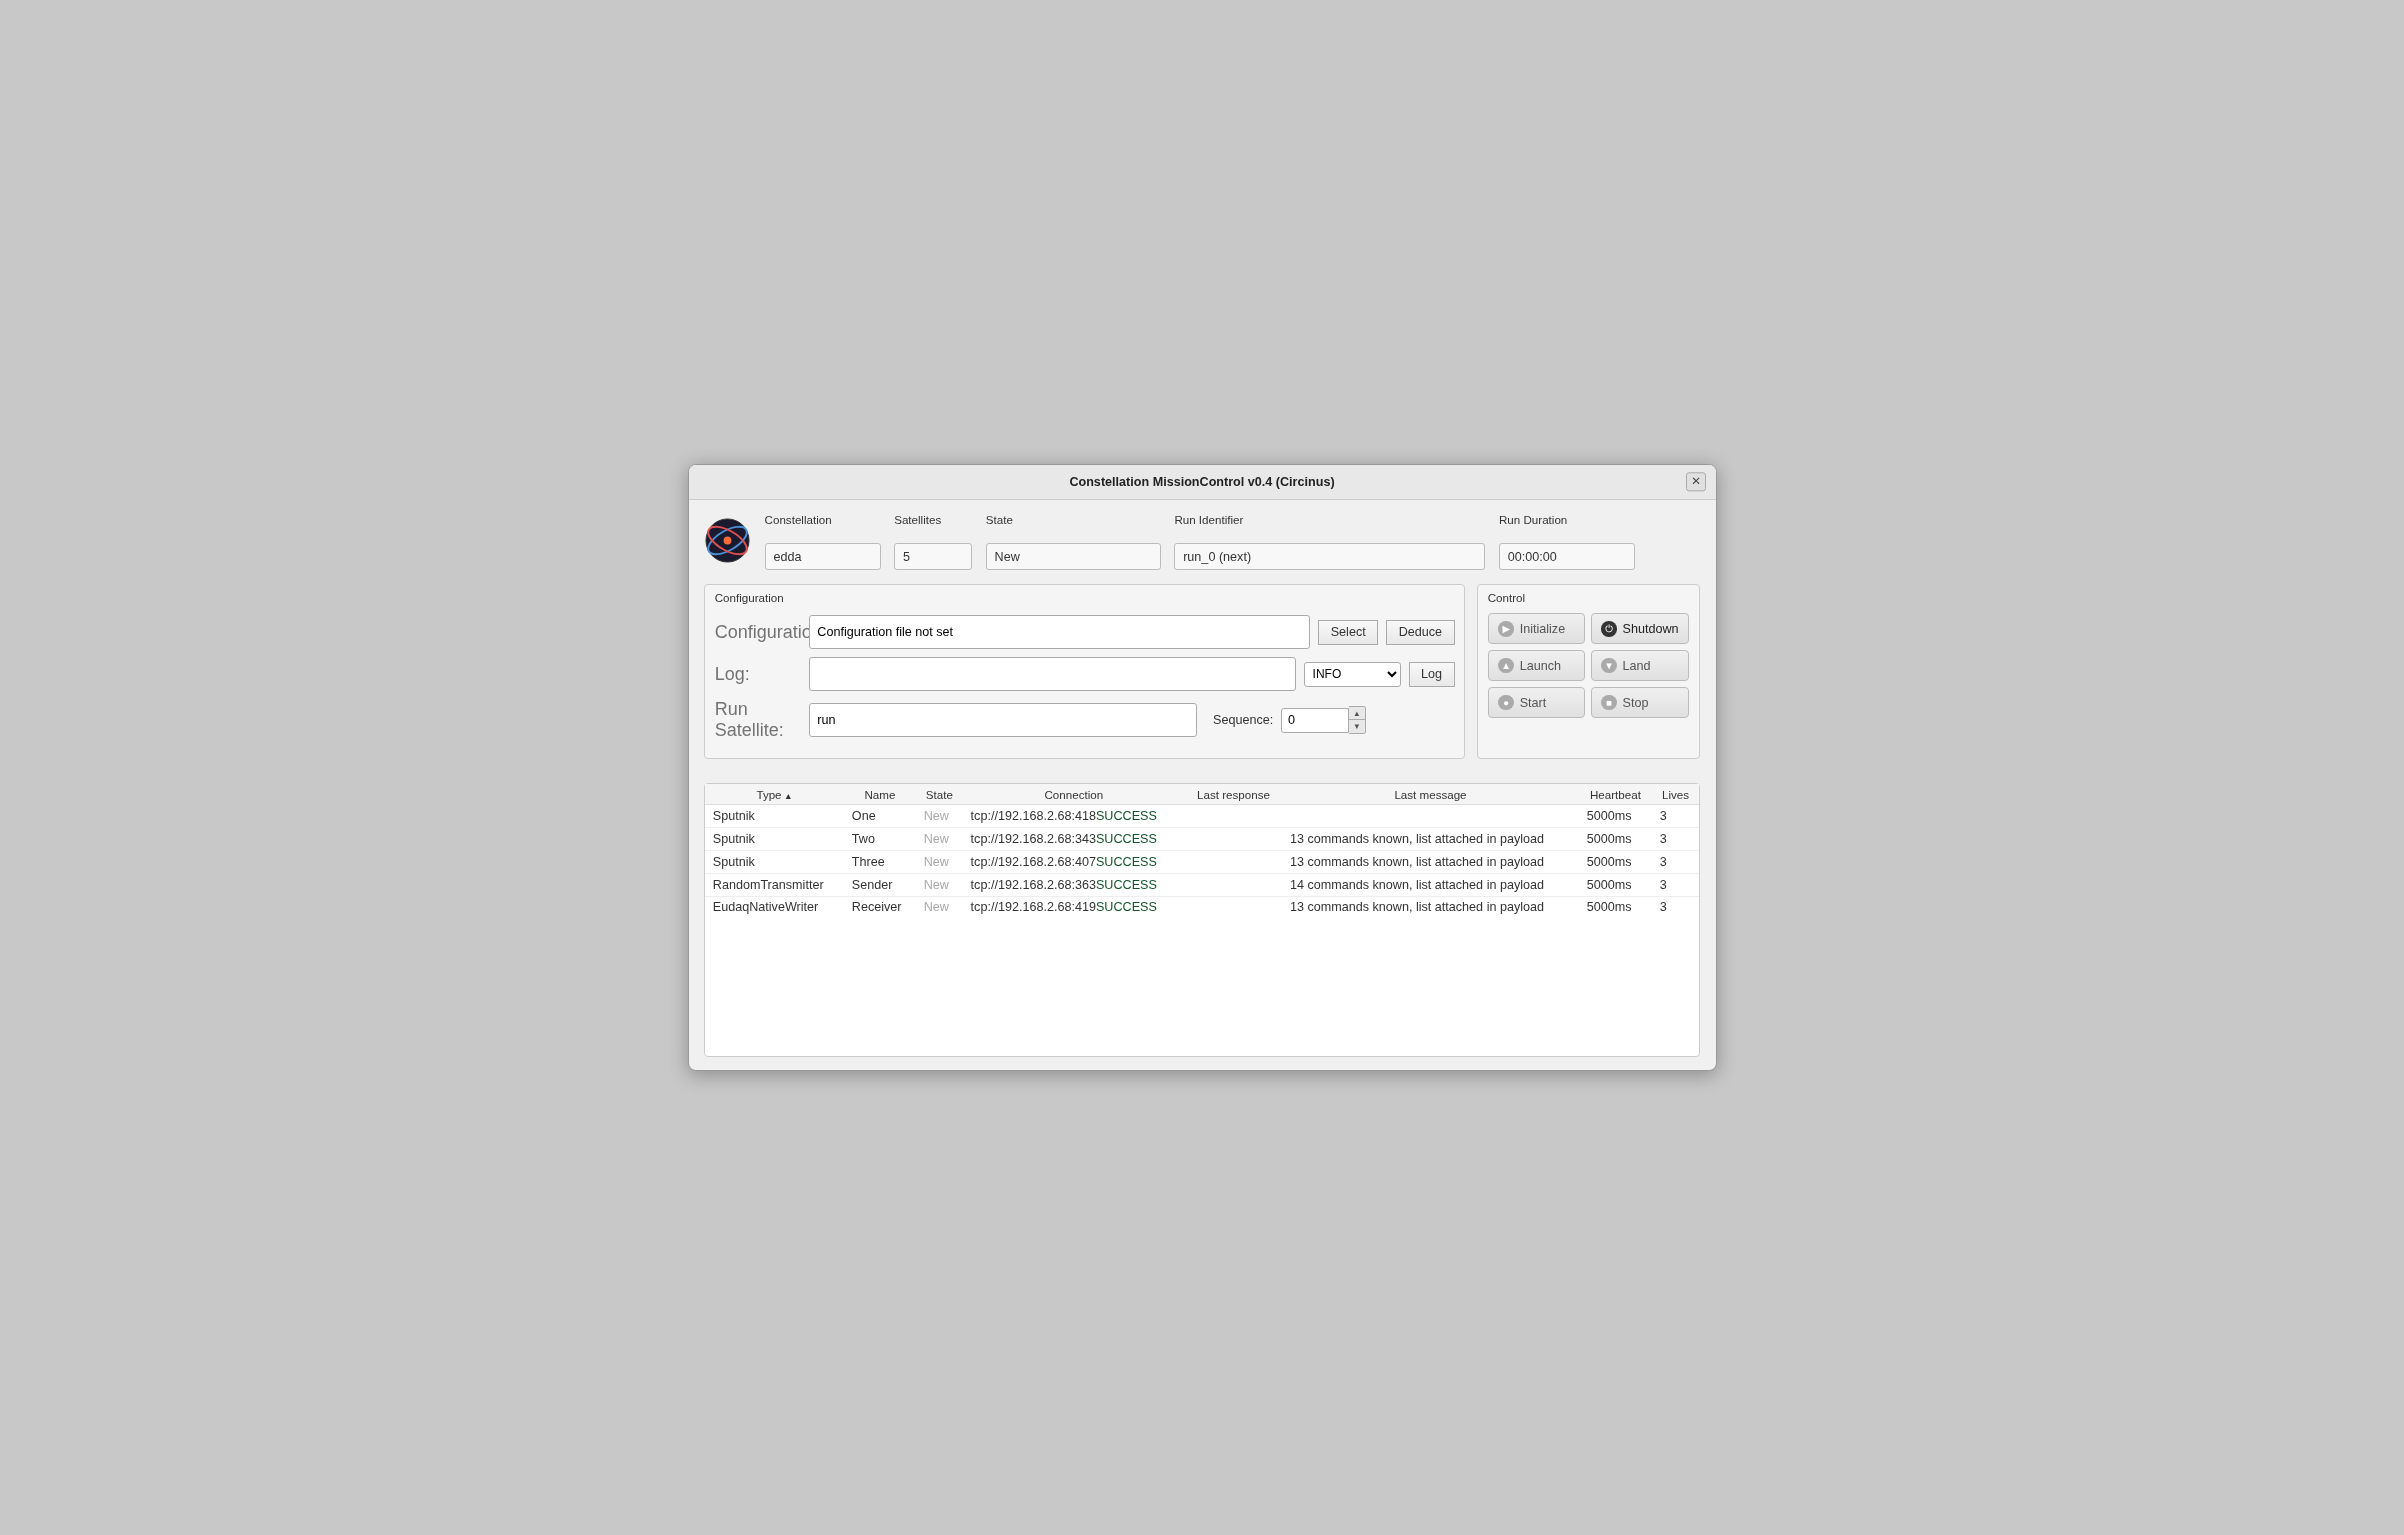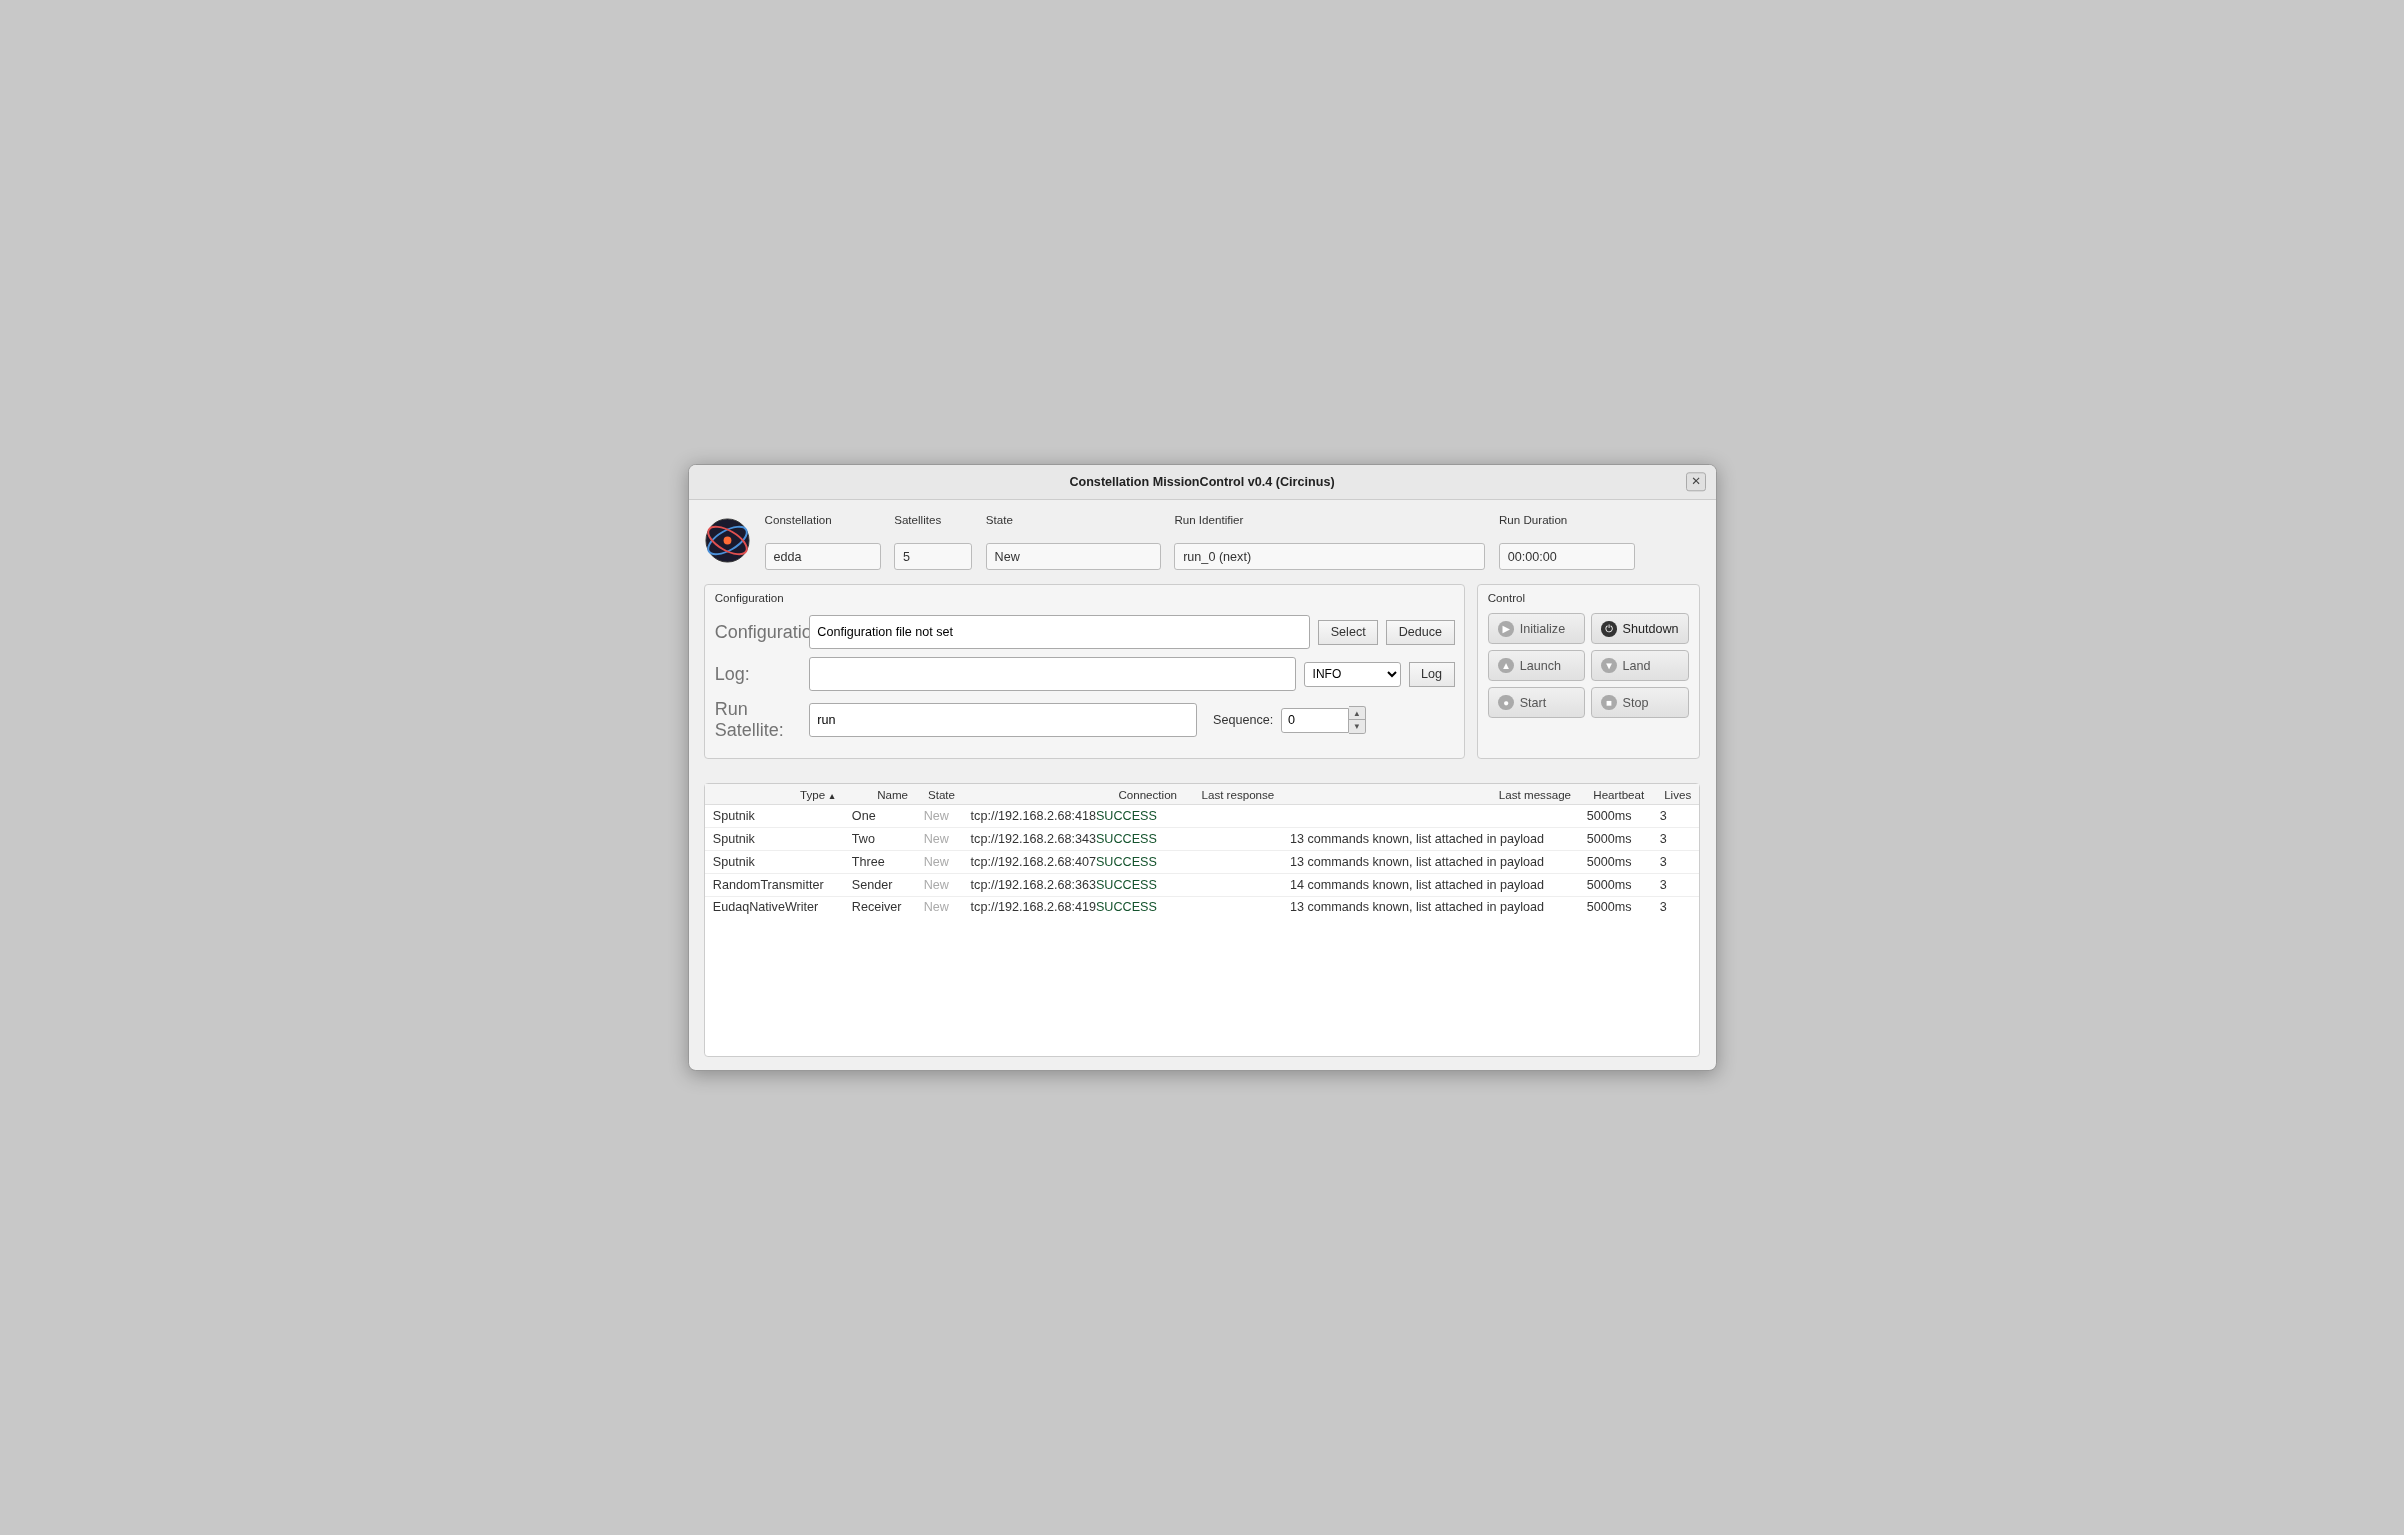--- a/index.html
+++ b/index.html
@@ -248,21 +248,21 @@
       font-size: 11.6px;
       color: #333;
       padding: 5.8px 9.7px 3.9px;
     }
     .sat-table {
       width: 100%;
       border-collapse: collapse;
       font-size: 12.6px;
     }
     .sat-table th {
-      text-align: right;
+      text-align: center;
       padding: 3.9px 7.8px;
       border-bottom: 1px solid #ddd;
       font-weight: normal;
       color: #333;
       background: #f5f5f5;
       font-size: 11.6px;
     }
     .sat-table th.sortable::after {
       content: ' ▲';
       font-size: 8.7px;

